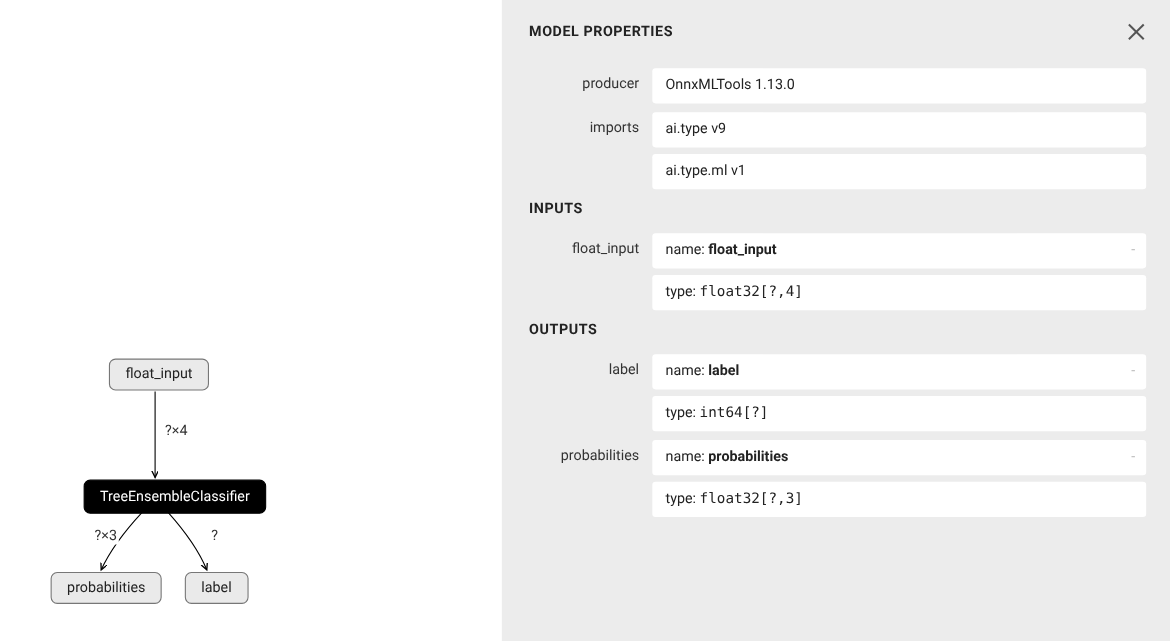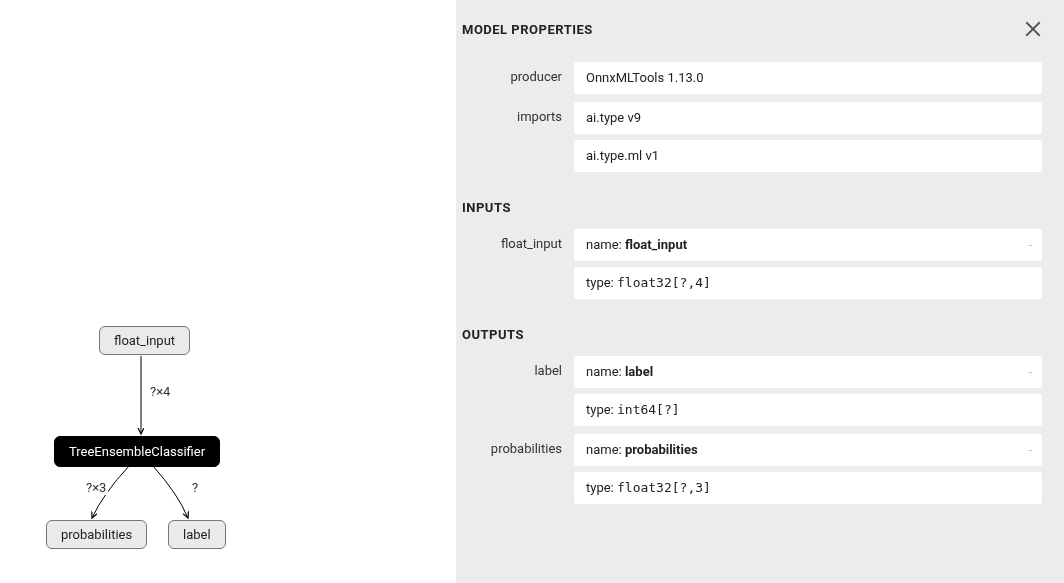--- a/index.html
+++ b/index.html
@@ -45,21 +45,21 @@
       font-size: 13px;
       color: #333;
       background: #fff;
       padding: 0 2px;
     }
 
     
     .panel {
       flex: 1;
       background: #ececec;
-      padding: 20px 22px 0 6px;
+      padding: 20px 22px 0 25px;
       overflow-y: auto;
       height: 100%;
     }
     .panel-header {
       display: flex;
       align-items: center;
       margin-bottom: 24px;
     }
     .panel-title {
       font-size: 13px;
@@ -73,21 +73,21 @@
       cursor: pointer;
       color: #555;
     }
     .close-btn svg { width: 100%; height: 100%; }
 
     .section-label {
       font-size: 13px;
       font-weight: 700;
       letter-spacing: 0.5px;
       color: #222;
-      margin: 28px 0 14px 0;
+      margin: 11px 0 14px 0;
     }
 
     .row {
       display: flex;
       align-items: flex-start;
       margin-bottom: 8px;
     }
     .row-label {
       width: 112px;
       text-align: right;
@@ -144,21 +144,21 @@
     <path d="M129 466 Q 103 494, 92 518" fill="none" stroke="#000" stroke-width="1" marker-end="url(#arrow)"></path>
 
     <path d="M153 466 Q 178 494, 188 518" fill="none" stroke="#000" stroke-width="1" marker-end="url(#arrow)"></path>
   </svg>
 
   <div class="node-box" style="left:99px; top:326px;">
     <span>float_input</span>
   </div>
   <div class="edge-label" style="left:148px; top:384px;">?×4</div>
 
-  <div class="node-box node-dark" style="left:54px; top:436px; padding:7px 14px;">
+  <div class="node-box node-dark" style="left:76px; top:436px; padding:7px 14px;">
     <span>TreeEnsembleClassifier</span>
   </div>
 
   <div class="edge-label" style="left:84px; top:480px;">?×3</div>
   <div class="edge-label" style="left:190px; top:480px;">?</div>
 
   <div class="node-box" style="left:46px; top:520px;">
     <span>probabilities</span>
   </div>
   <div class="node-box" style="left:168px; top:520px;">

